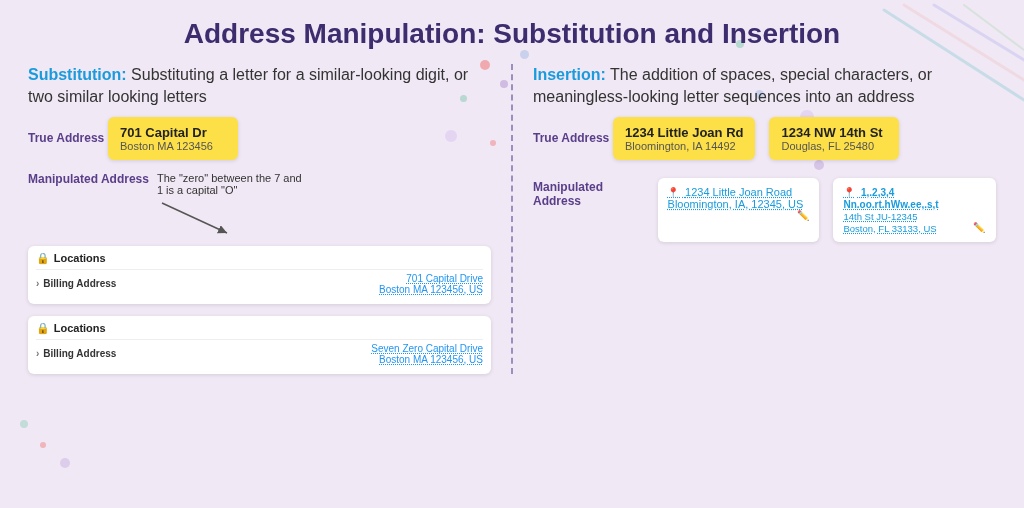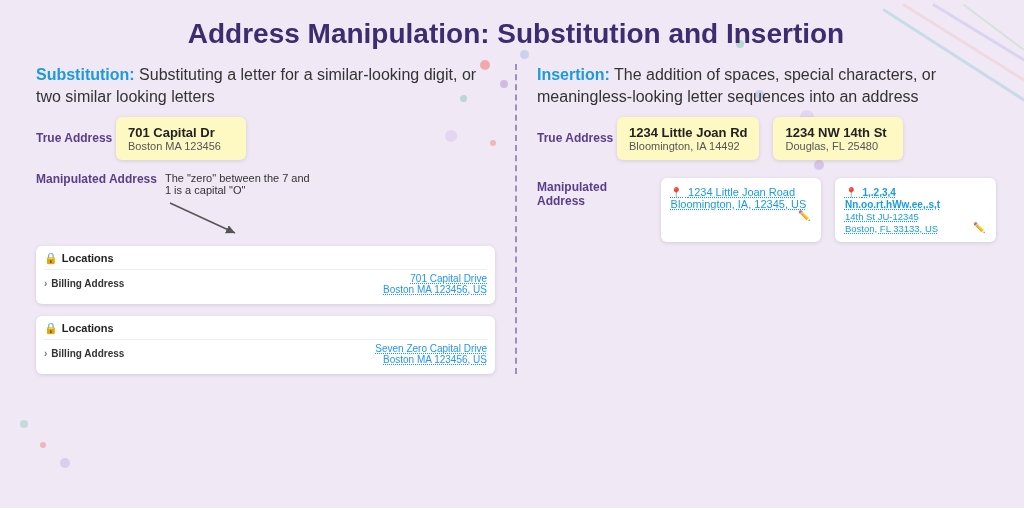--- a/index.html
+++ b/index.html
@@ -22,21 +22,20 @@
 
     .dot {
       position: absolute;
       border-radius: 50%;
     }
 
     .page-container {
       position: relative;
       z-index: 1;
       padding: 18px 28px;
-      margin-left: 8px;
     }
 
     .page-title {
       font-size: 28px;
       font-weight: 700;
       color: #3d2c6e;
       text-align: center;
       margin-bottom: 14px;
     }
 
@@ -69,21 +68,21 @@
     }
 
     .row-label {
       font-size: 12px;
       font-weight: 700;
       color: #5a3e8a;
       white-space: nowrap;
     }
 
     .address-card {
-      background: #fef9c3;
+      background: #fde047;
       border-radius: 6px;
       padding: 8px 12px;
       box-shadow: 0 1px 4px rgba(0,0,0,0.12);
       min-width: 130px;
     }
 
     .address-card .addr-line1 {
       font-size: 13px;
       font-weight: 600;
       color: #222;

